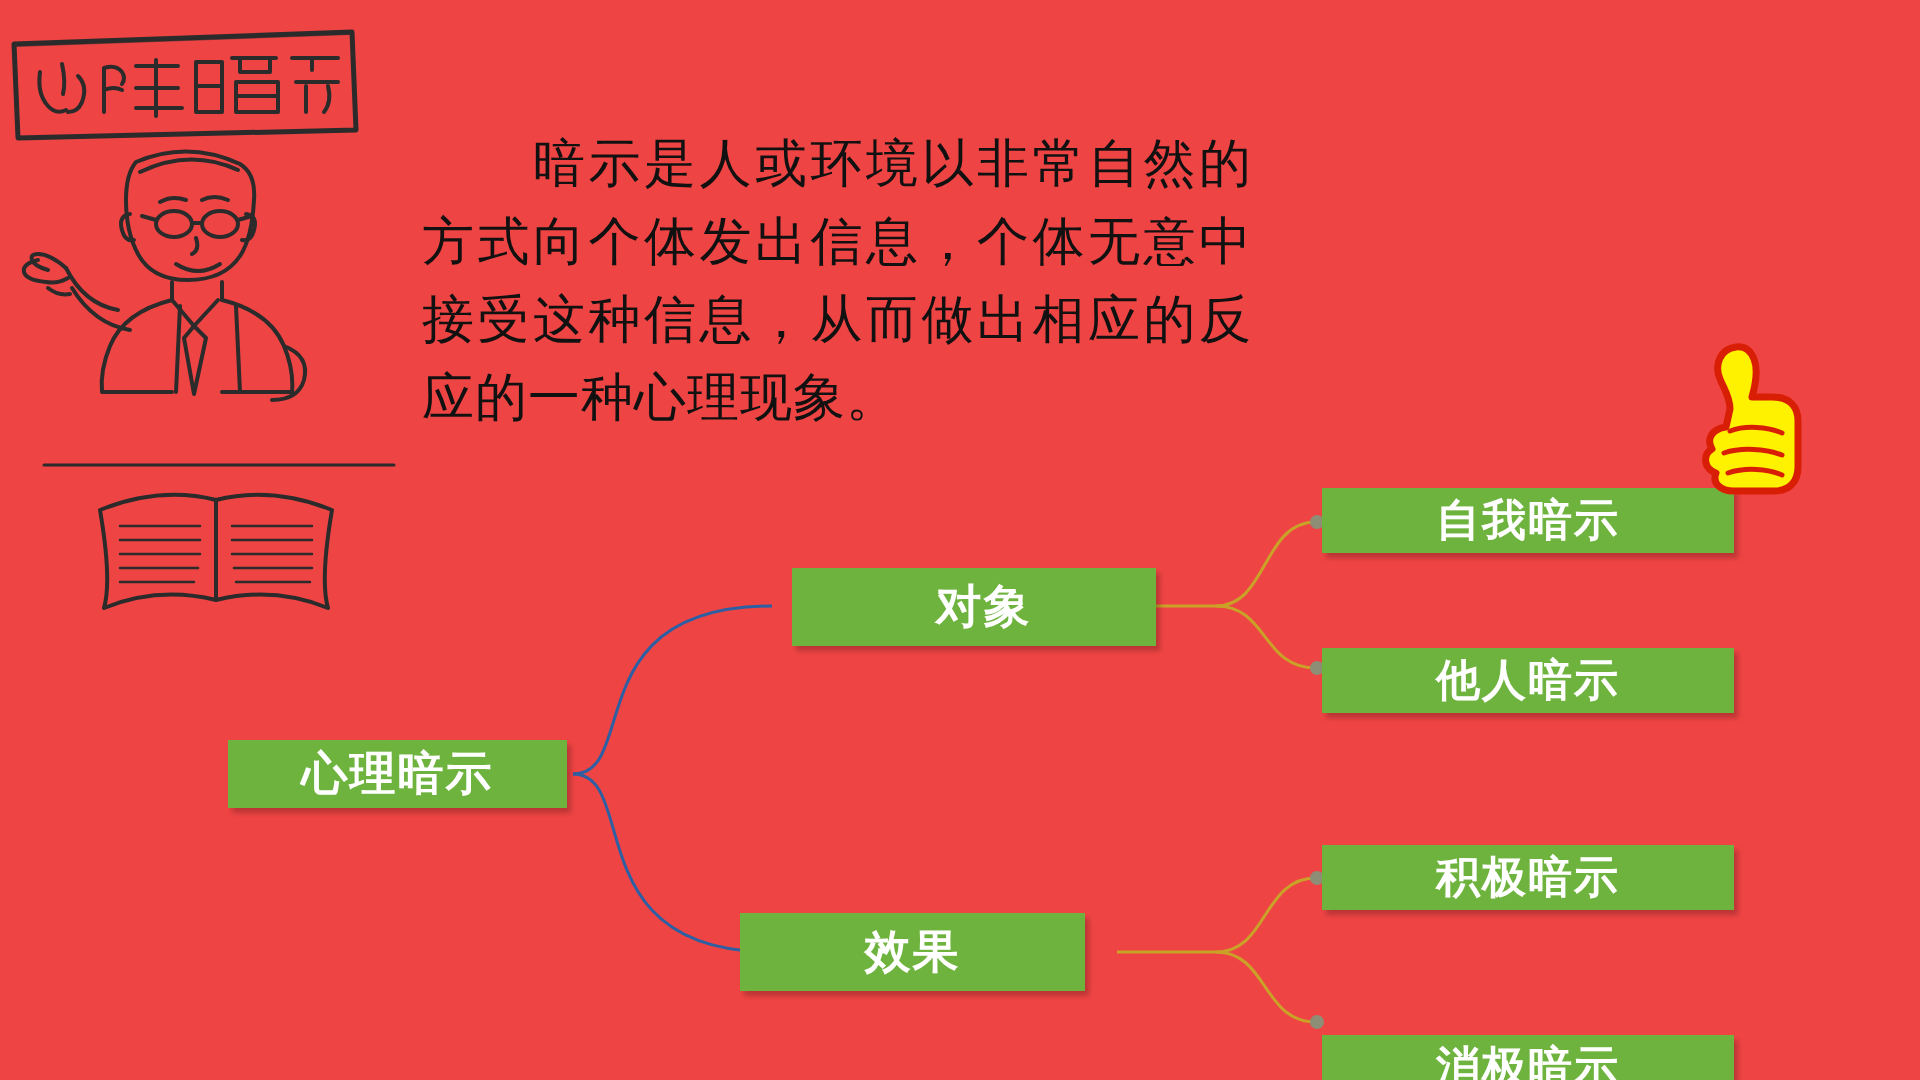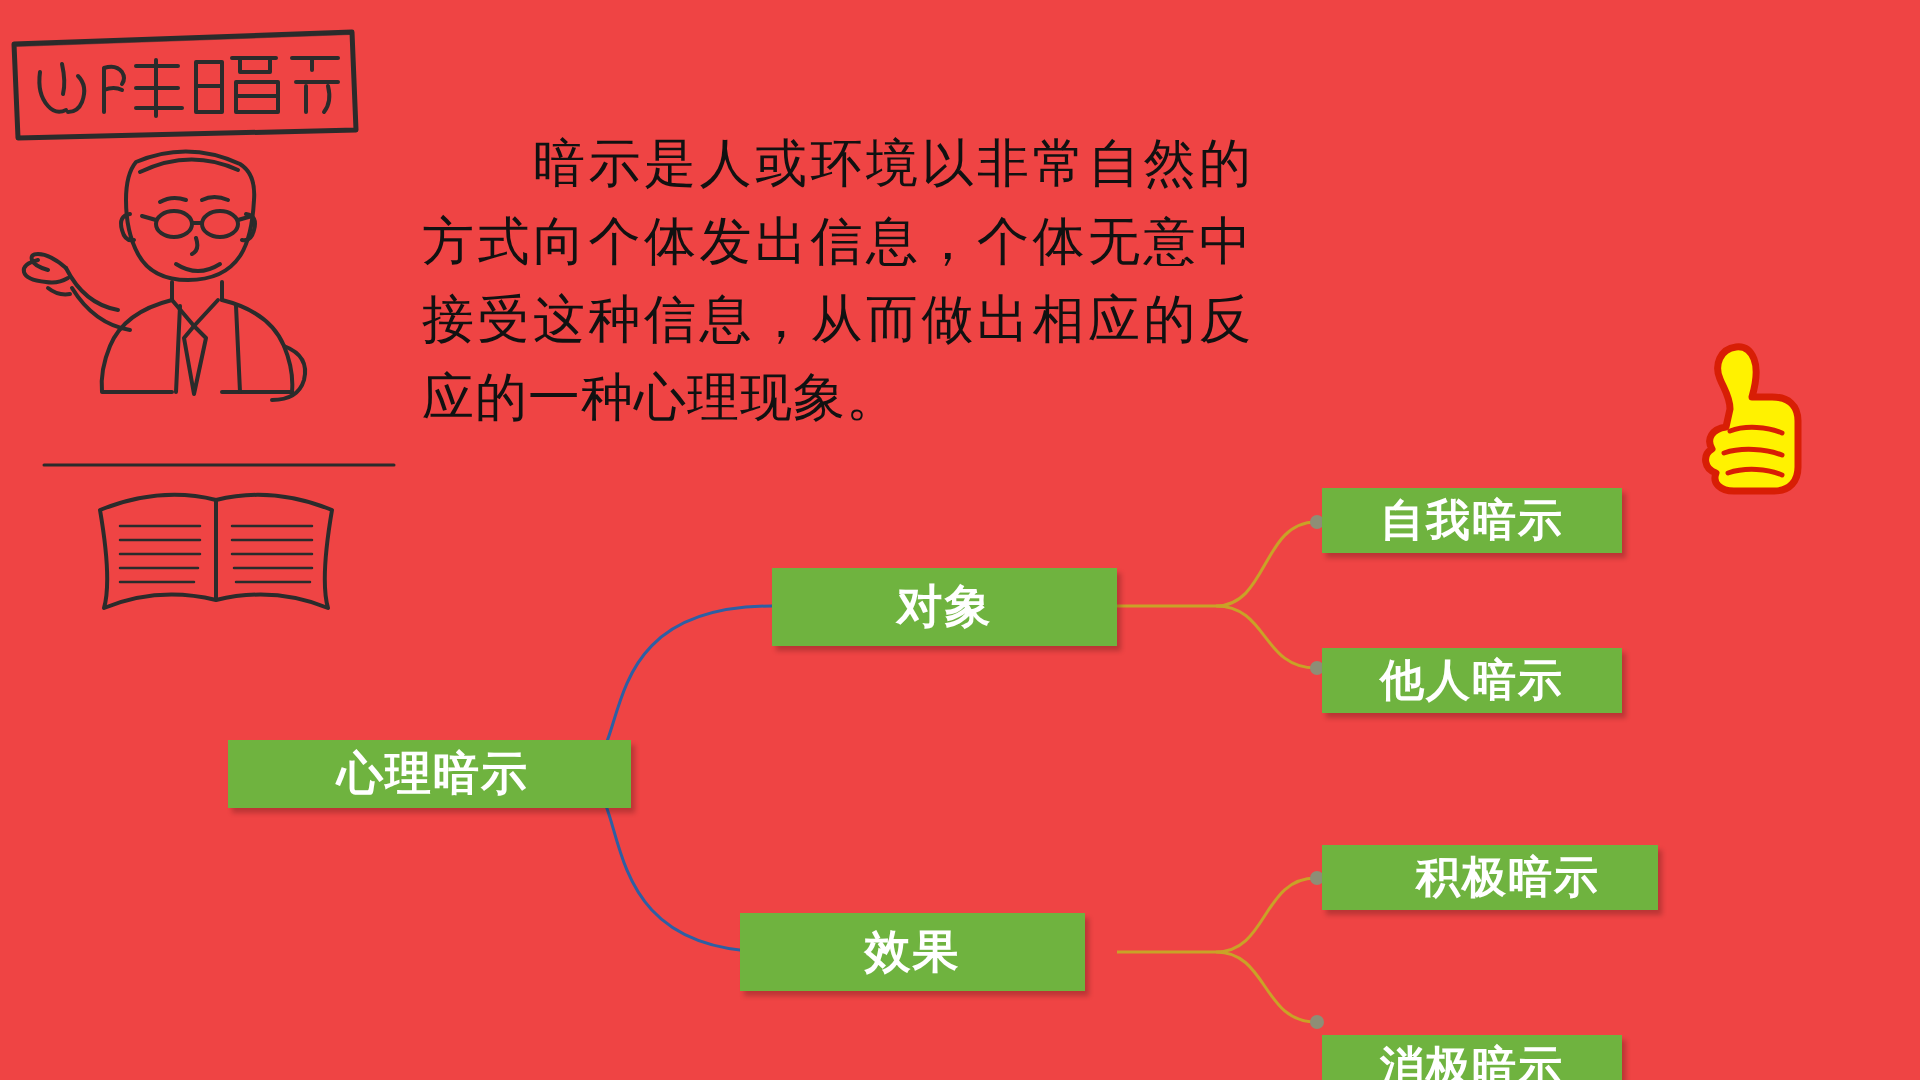--- a/index.html
+++ b/index.html
@@ -27,28 +27,28 @@
     position:absolute;
     background:#6FB33F;
     color:#ffffff;
     font-family:"DejaVu Sans","Liberation Sans",sans-serif;
     font-weight:bold;
     display:flex;align-items:center;justify-content:center;
     box-shadow:4px 5px 5px rgba(0,0,0,0.22);
     letter-spacing:2px;
     white-space:nowrap;
   }
-  .node.root{left:228px;top:340px;width:396px;height:68px;font-size:46px;padding-left:7px;}
+  .node.root{left:228px;top:340px;width:339px;height:68px;font-size:46px;}
   .node.branch{width:345px;height:78px;font-size:46px;}
-  .node.b1{left:772px;top:168px;}
+  .node.b1{left:792px;top:168px;padding-left:19px;}
   .node.b2{left:740px;top:513px;}
-  .node.leaf{width:300px;height:65px;font-size:44px;}
+  .node.leaf{width:412px;height:65px;font-size:44px;}
   .node.l1{left:1322px;top:88px;}
   .node.l2{left:1322px;top:248px;}
-  .node.l3{left:1322px;top:445px;padding-left:36px;}
+  .node.l3{left:1322px;top:445px;}
   .node.l4{left:1322px;top:590px;margin-top:45px;}
 
   
   #thumb{position:absolute;left:1690px;top:-65px;width:120px;height:160px;}
   #thumb svg{display:block;}
 </style>
 </head>
 <body>
 
 <div id="slide">

